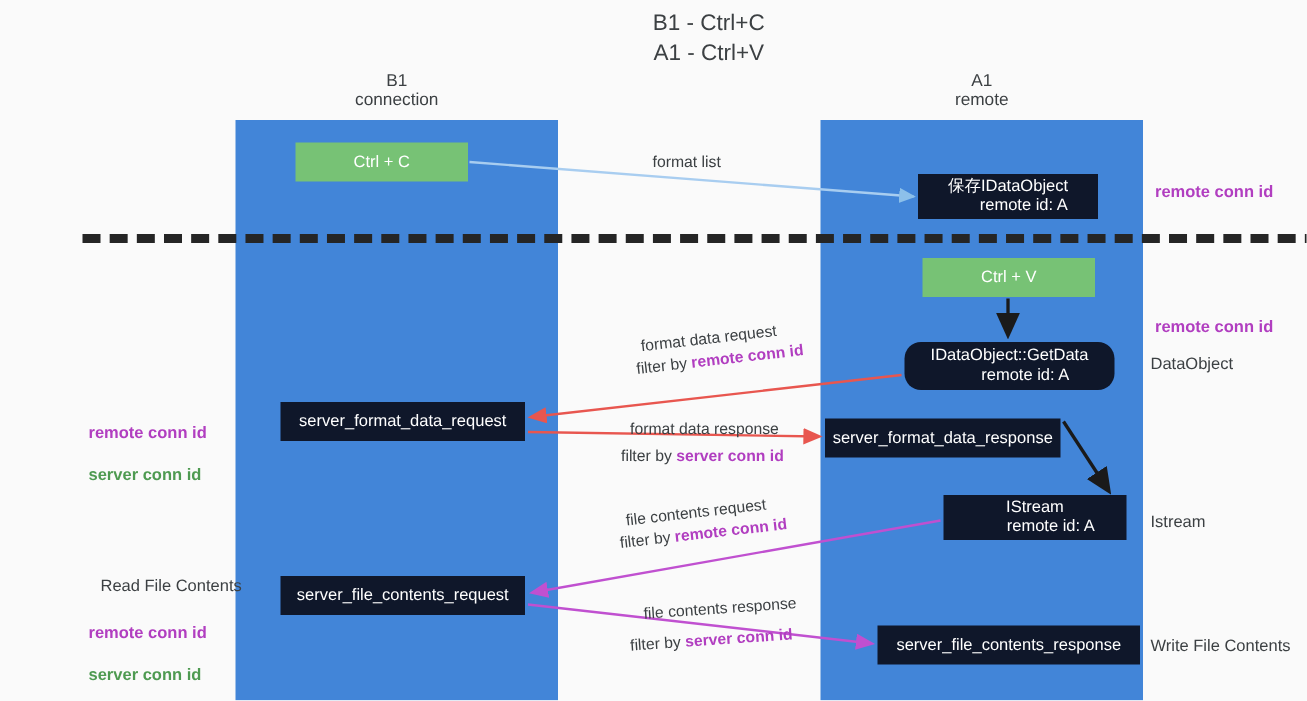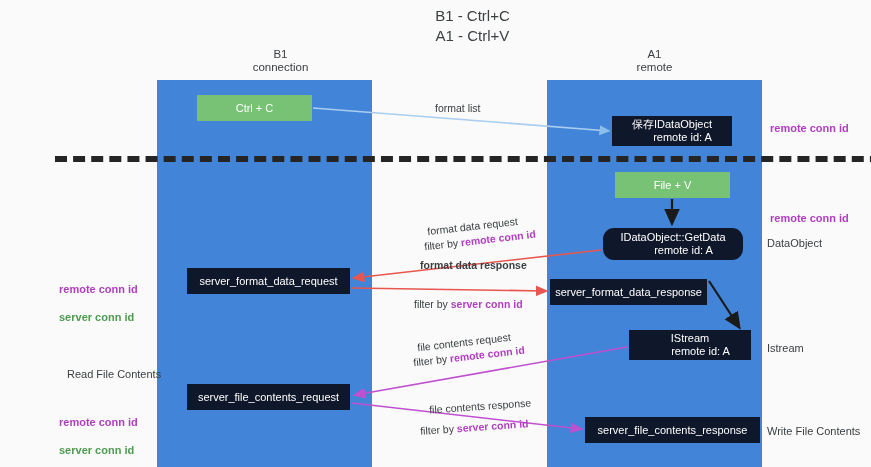--- a/index.html
+++ b/index.html
@@ -25,21 +25,21 @@
   
   #diagram-title{
     position:absolute;left:0;top:6px;width:871px;
     text-align:center;font-size:15px;line-height:20px;color:#3c4043;
     white-space:pre-line;
   }
   .lane-head{
     position:absolute;text-align:center;font-size:11.5px;line-height:13px;
     color:#3c4043;white-space:pre-line;
   }
-  #head-b1{left:136px;top:48px;width:215px;}
+  #head-b1{left:120px;top:48px;width:215px;}
   #head-a1{left:510px;top:48px;width:215px;}
 
   
   .node{
     position:absolute;
     display:flex;flex-direction:column;
     align-items:center;justify-content:center;
     color:#ffffff;font-size:11px;line-height:13px;
     text-align:center;box-sizing:border-box;
     white-space:pre-line;
@@ -68,33 +68,33 @@
   .green-t{color:#4e9a51;font-weight:bold;}
   .plain{color:#3c4043;font-weight:normal;}
 
   #ann-right-1{left:733px;top:121px;}
   #ann-right-2{left:733px;top:211px;}
   #ann-right-dataobject{left:730px;top:236px;}
   #ann-right-istream{left:730px;top:341px;}
   #ann-right-writefile{left:730px;top:424px;}
 
   #ann-left-1{left:22px;top:268px;}
-  #ann-left-read{left:30px;top:367px;}
+  #ann-left-read{left:30px;top:384px;}
   #ann-left-2{left:22px;top:401px;}
 
   
   .elabel{
     position:absolute;font-size:10.5px;line-height:14px;color:#3c4043;
     white-space:nowrap;
   }
 
   #el-format-list{left:398px;top:101px;}
   #el-fdreq-1{left:390px;top:219px;transform:rotate(-6.5deg);}
   #el-fdreq-2{left:387px;top:233px;transform:rotate(-6.5deg);}
-  #el-fdres-1{left:383px;top:258px;font-weight:bold;}
+  #el-fdres-1{left:383px;top:279px;}
   #el-fdres-2{left:377px;top:297px;}
   #el-fcreq-1{left:380px;top:335px;transform:rotate(-6.5deg);}
   #el-fcreq-2{left:376px;top:349px;transform:rotate(-6.5deg);}
   #el-fcres-1{left:392px;top:399px;transform:rotate(-4deg);}
   #el-fcres-2{left:383px;top:420px;transform:rotate(-4deg);}
 
   
   #divider{
     position:absolute;left:18px;top:156px;width:845px;height:0;
     border-top:6px dashed #252525;
@@ -154,21 +154,21 @@
   <div class="node green" id="node-ctrlc">
     <span class="l1">Ctrl + C</span>
   </div>
 
   <div class="node orange" id="node-save-ido">
     <span class="l1">保存IDataObject</span>
     <span class="l2">remote id: A</span>
   </div>
 
   <div class="node green" id="node-ctrlv">
-    <span class="l1">File + V</span>
+    <span class="l1">Ctrl + V</span>
   </div>
 
   <div class="node orange" id="node-getdata">
     <span class="l1">IDataObject::GetData</span>
     <span class="l2">remote id: A</span>
   </div>
 
   <div class="node orange" id="node-sfdreq">
     <span class="l1">server_format_data_request</span>
   </div>

